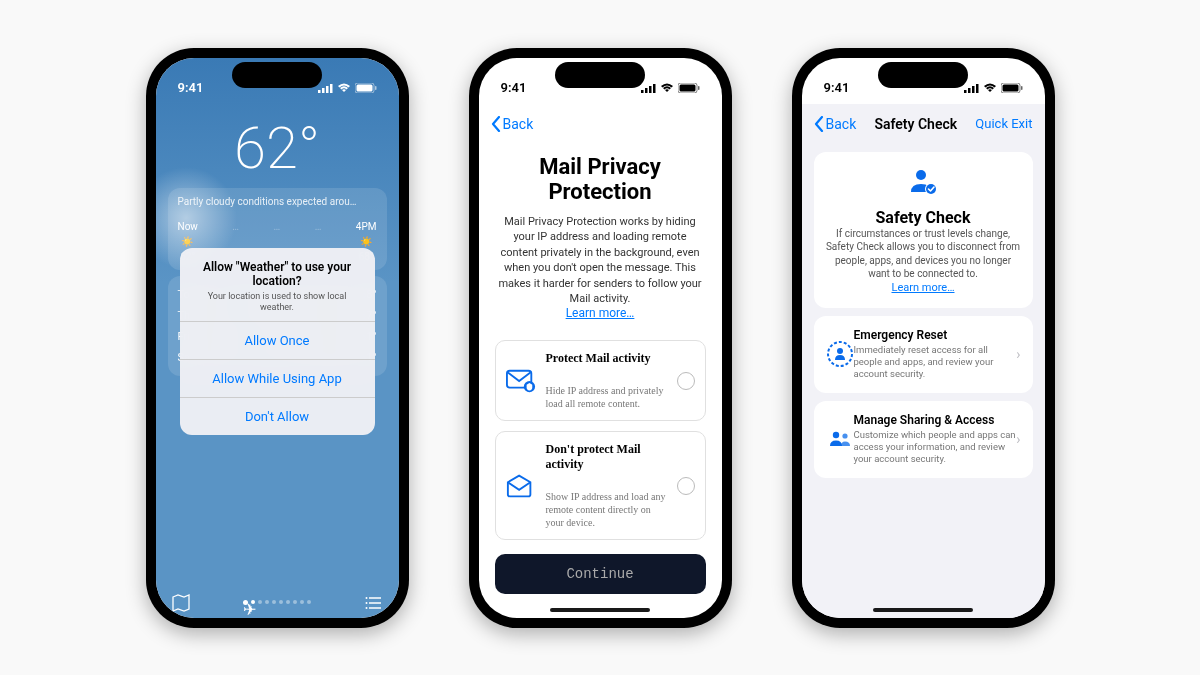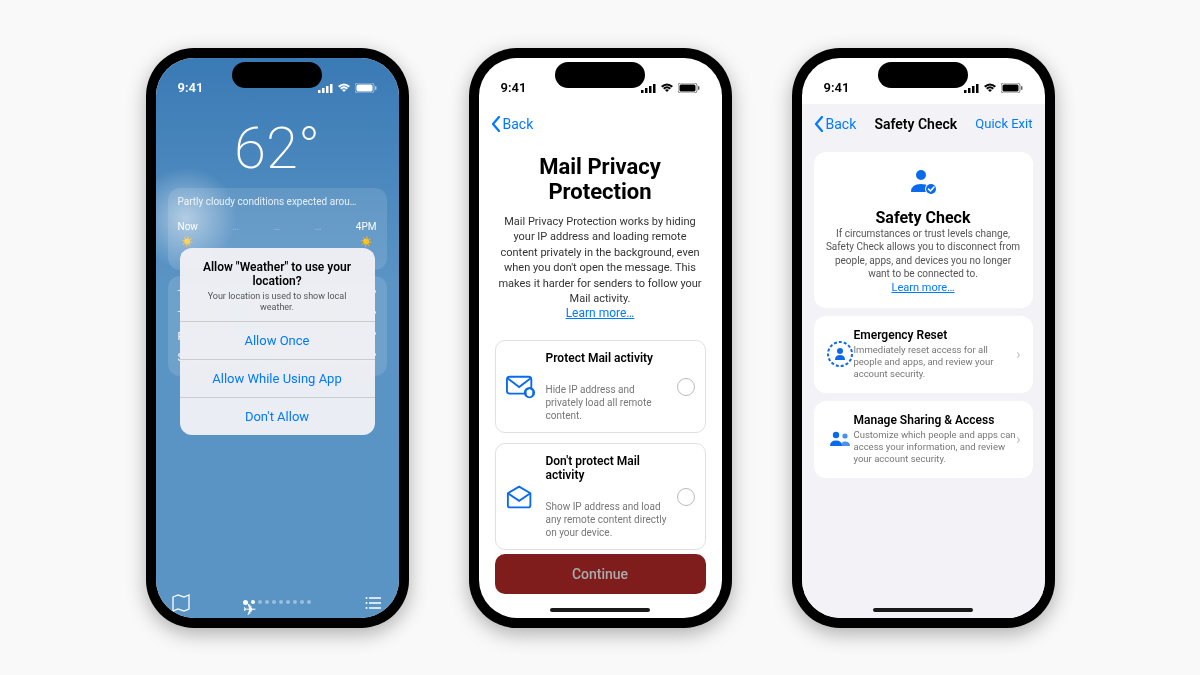--- a/index.html
+++ b/index.html
@@ -153,36 +153,37 @@
   .option-card {
     border: 1px solid #e0e0e0;
     border-radius: 10px;
     padding: 10px;
     margin: 10px 16px;
     display: flex;
     align-items: center;
     gap: 10px;
     text-align: left;
   }
-  .option-card .txt { flex: 1; }
+  .option-card .txt { flex: 1; font-family: Liberation Serif, serif; }
   .option-card .otitle { font-size: 12px; font-weight: 600; color: #000; }
   .option-card .osub { font-size: 10px; color: #777; line-height: 1.3; margin-top: 18px; }
   .radio-circle { width: 18px; height: 18px; border: 1.5px solid #bbb; border-radius: 50%; flex-shrink: 0; }
   .mail-icon { width: 30px; height: 24px; flex-shrink: 0; }
 
   .continue-btn {
     position: absolute;
     bottom: 24px; left: 16px; right: 16px;
-    background: #7f1d1d;
+    background: #0f172a;
     color: #aaa;
     text-align: center;
     padding: 12px;
     border-radius: 10px;
     font-size: 14px;
     font-weight: 500;
+    font-family: Liberation Mono, monospace;
   }
   .home-ind { position: absolute; bottom: 6px; left: 50%; transform: translateX(-50%); width: 100px; height: 4px; background: #000; border-radius: 3px; opacity: 0.9; }
 
   
   .bg-gray { background: #f2f2f7; width: 100%; height: 100%; }
   .safety-card {
     background: #fff;
     border-radius: 12px;
     margin: 8px 12px;
     padding: 14px 12px;

